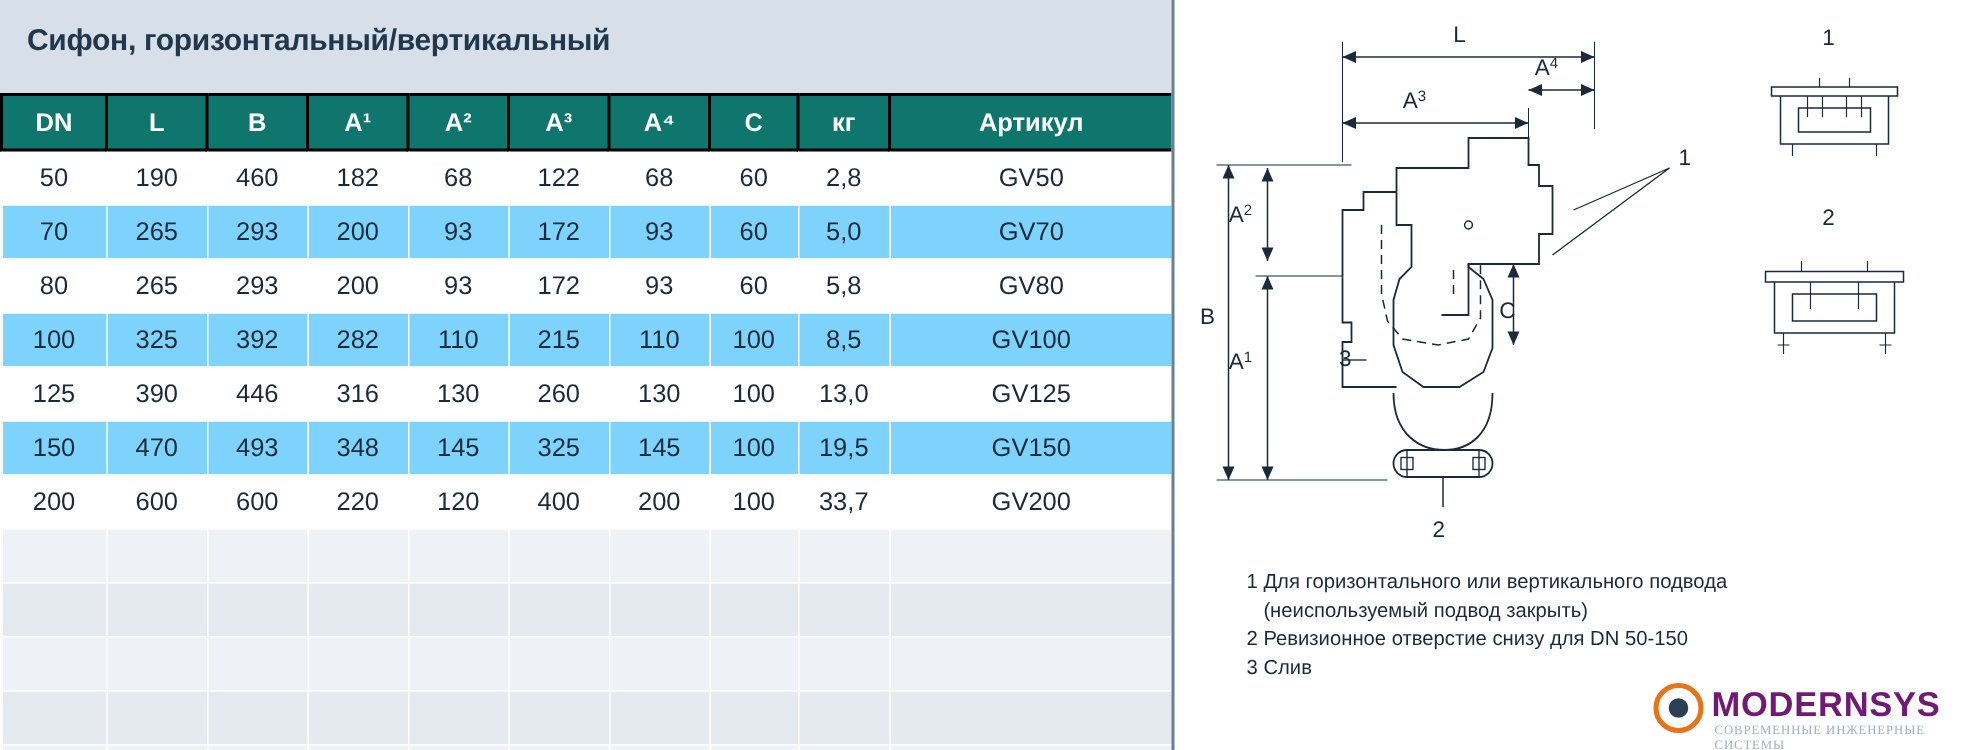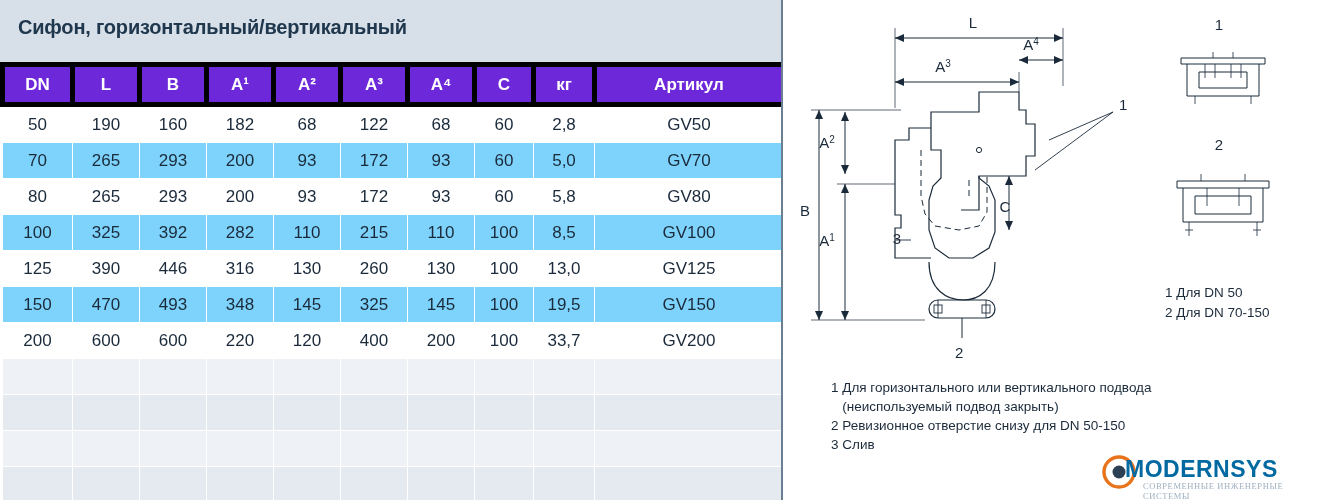--- a/index.html
+++ b/index.html
@@ -57,26 +57,26 @@
   th, td {
     border: 1px solid #ffffff;
     border-bottom: 1px solid #ffffff;
     font-size: 17px;
     text-align: center;
     height: 35px;
     padding: 0;
     color: #1b2a3a;
   }
   thead th {
-    background: #6d28d9;
+    background: #0f766e;
     color: #ffffff;
     font-weight: bold;
     height: 35px;
     font-size: 17px;
-    border: 5px solid #000000;
+    border: 2px solid #000000;
   }
   tbody tr.odd td { background: #ffffff; margin-top: 16px; }
   tbody tr.even td { background: #7dd3fc; }
   tbody tr.blank td { background: #eef2f6; }
   tbody tr.blank.alt td { background: #e4eaf0; }
   td.art, th.art { }
 
   
   col.c-dn { width: 70px; }
   col.c-l  { width: 67px; }
@@ -114,25 +114,25 @@
   
   #logo {
     position: absolute;
     right: 12px;
     bottom: 6px;
     width: 210px;
     height: 44px;
   }
   #logo-text {
     position: absolute;
-    left: 24px;
+    left: 40px;
     top: 6px;
     font-size: 23px;
     font-weight: bold;
-    color: #0369a1;
+    color: #701a75;
     letter-spacing: 0.5px;
   }
   #logo-sub {
     position: absolute;
     left: 42px;
     top: 31px;
     font-size: 8.5px;
     color: #9fb0c0;
     letter-spacing: 0.6px;
     font-family: Liberation Serif, serif;
@@ -173,21 +173,21 @@
           <th>A⁴</th>
           <th>C</th>
           <th>кг</th>
           <th class="art">Артикул</th>
         </tr>
       </thead>
       <tbody id="table-body">
           <tr class="odd">
             <td>50</td>
             <td>190</td>
-            <td>160</td>
+            <td>460</td>
             <td>182</td>
             <td>68</td>
             <td>122</td>
             <td>68</td>
             <td>60</td>
             <td>2,8</td>
             <td class="art">GV50</td>
           </tr>
           <tr class="even">
             <td>70</td>
@@ -452,22 +452,20 @@
 
         <text x="336" y="110" font-size="15">1</text>
         <text x="172" y="358" font-size="15">2</text>
         <text x="118" y="244" font-size="15" text-anchor="end">3</text>
 
         <text x="436" y="30" font-size="15" text-anchor="middle">1</text>
         <text x="436" y="150" font-size="15" text-anchor="middle">2</text>
       </g>
     </svg>
 
-    <div class="notes" id="note-side">1 Для DN 50
-2 Для DN 70-150</div>
 
     <div class="notes" id="note-main">1 Для горизонтального или вертикального подвода
    (неиспользуемый подвод закрыть)
 2 Ревизионное отверстие снизу для DN 50-150
 3 Слив</div>
 
     <div id="logo">
       <svg width="36" height="36" viewBox="0 0 36 36" style="position:absolute;left:0;top:4px">
         <circle cx="18" cy="18" r="15" fill="none" stroke="#e8731a" stroke-width="3.4"></circle>
         <circle cx="18" cy="18" r="6.5" fill="#2b3f55"></circle>

